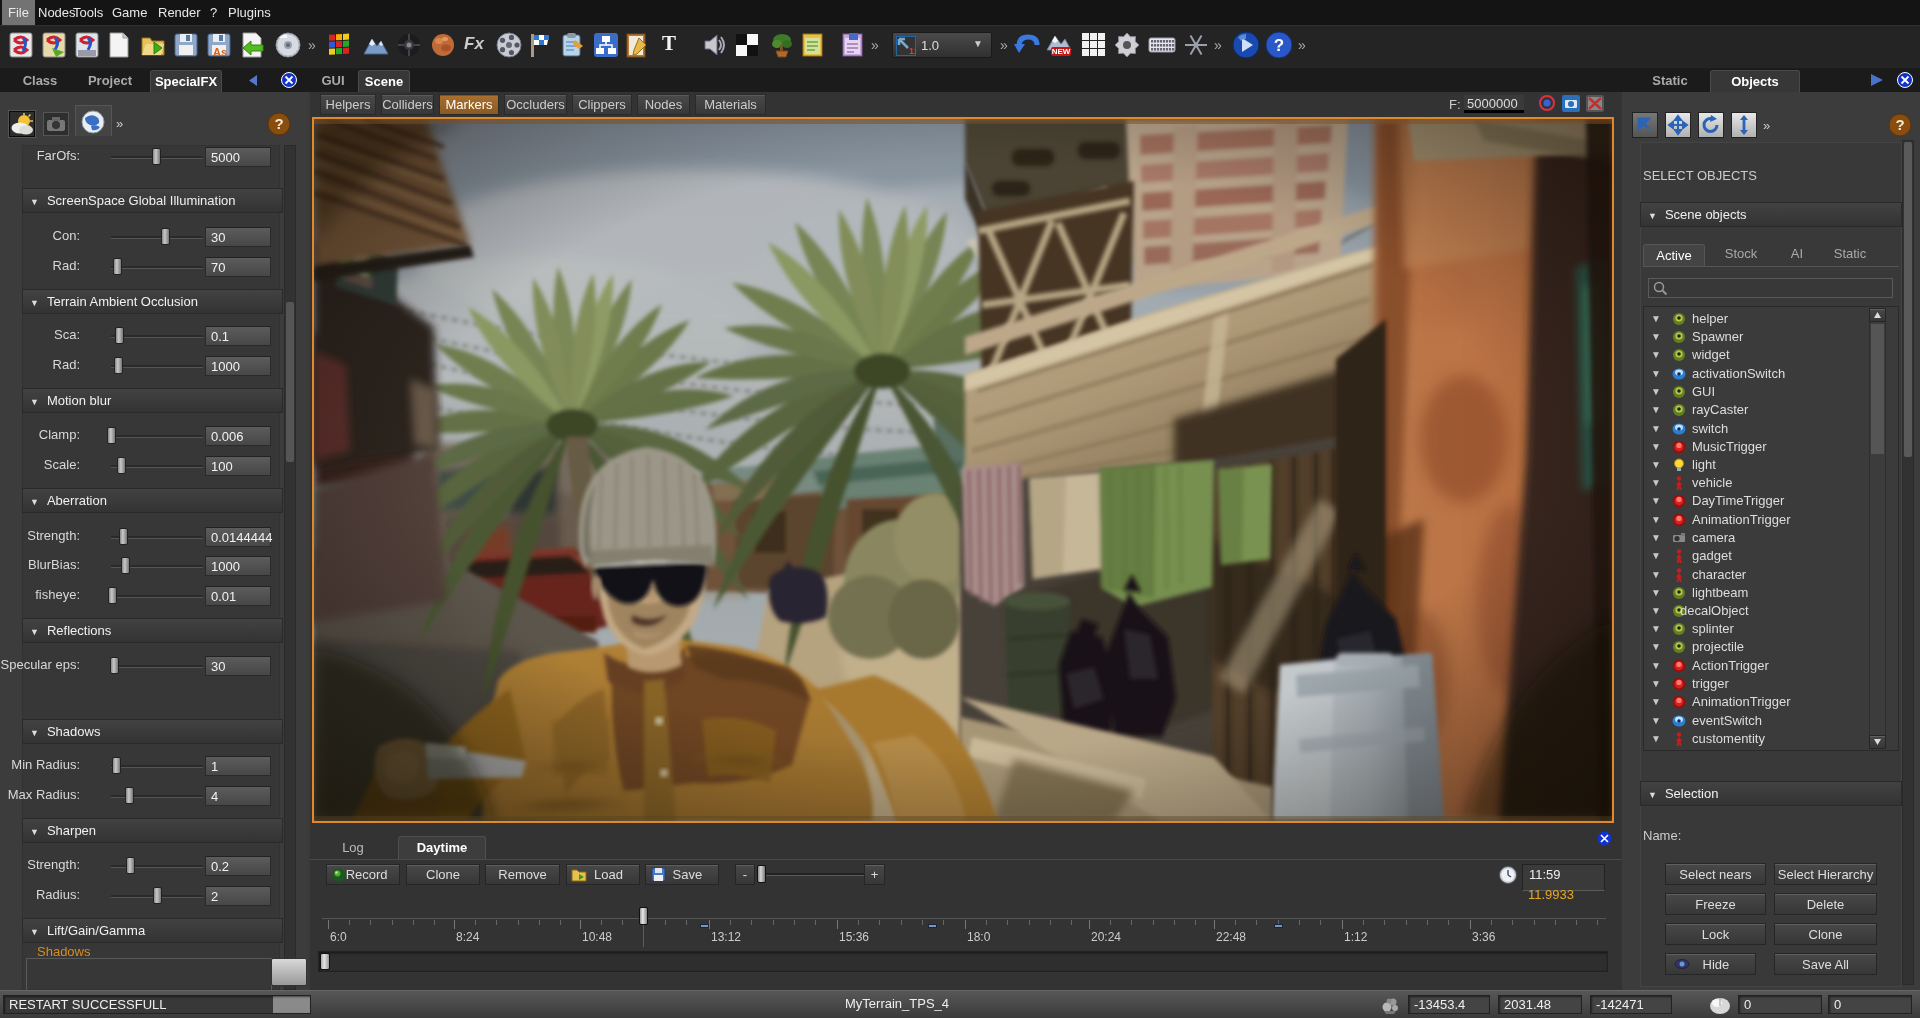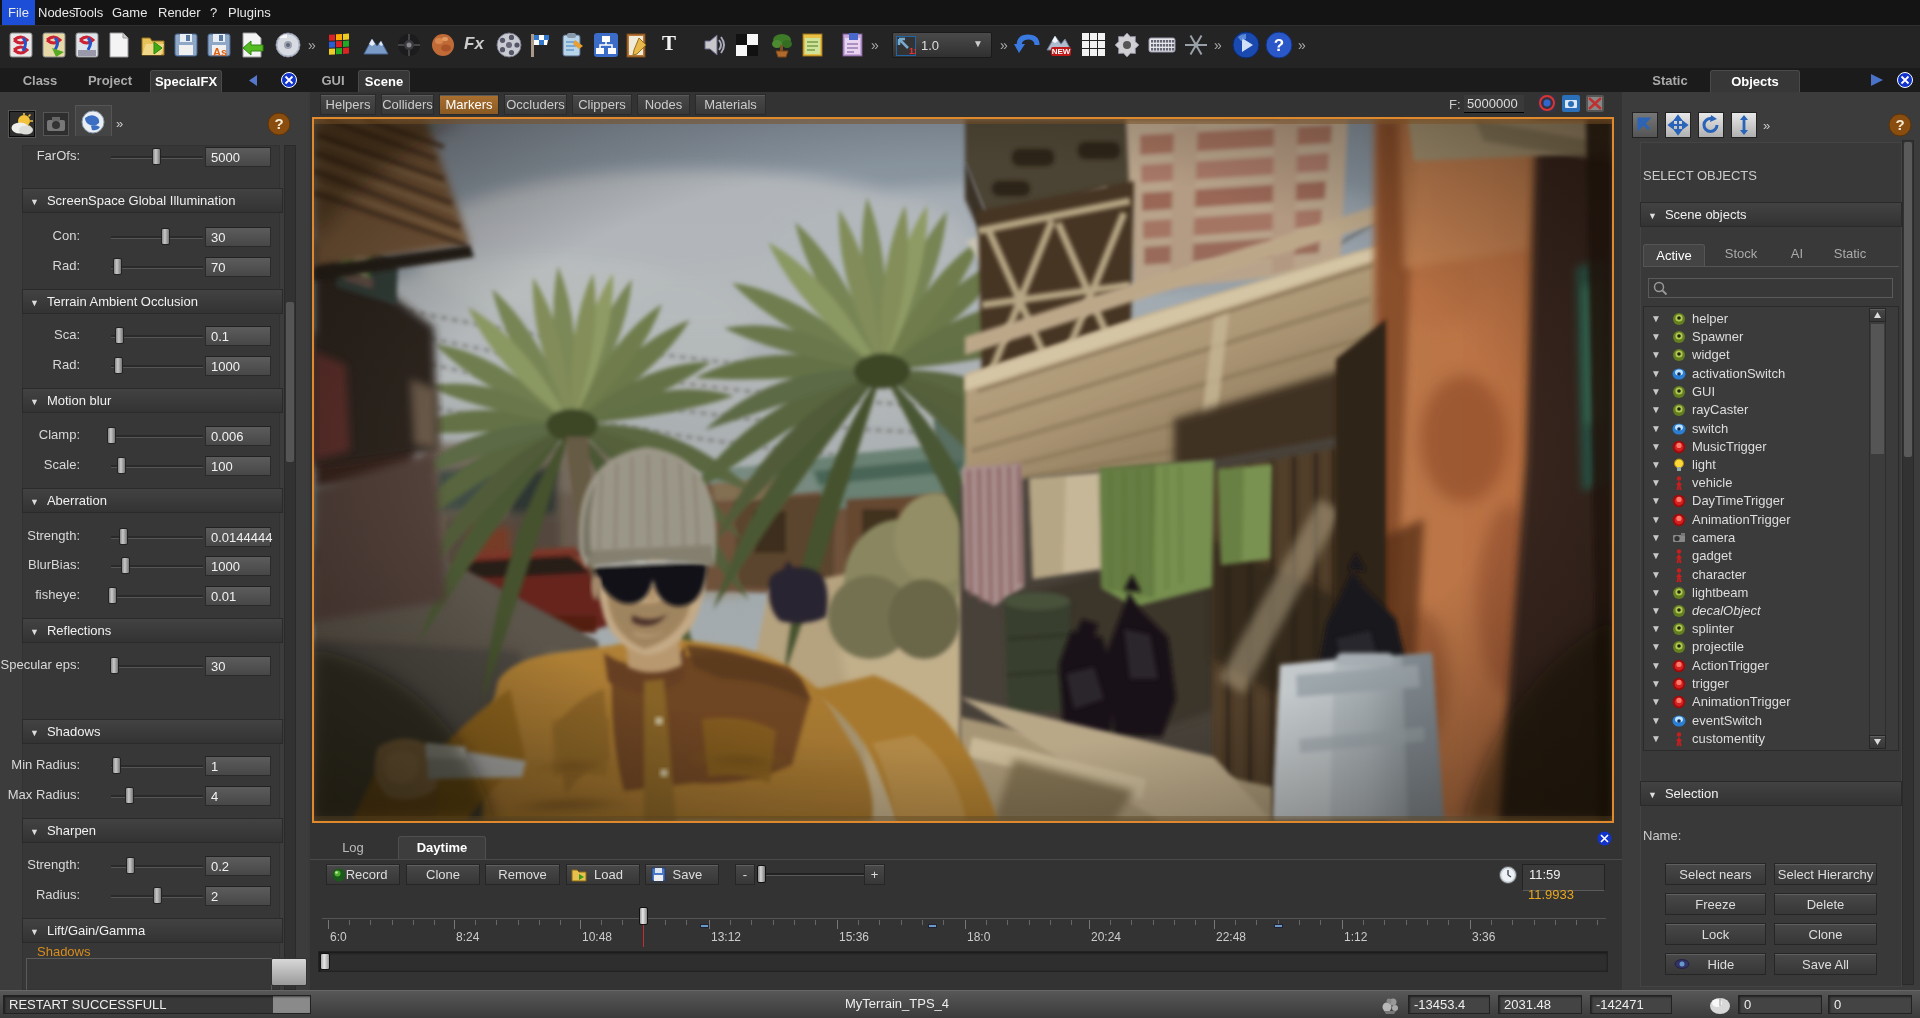--- a/index.html
+++ b/index.html
@@ -4,21 +4,21 @@
 <style>
   * { margin:0; padding:0; box-sizing:border-box; }
   html,body { width:1920px; height:1018px; overflow:hidden; background:#3c3c3c;
     font-family:"Liberation Sans", sans-serif; color:#ddd; }
   #root { position:relative; width:1920px; height:1018px; background:#3a3a3a; }
 
   
   #menubar { position:absolute; left:0; top:0; width:1920px; height:25px; background:#141414;
     font-size:13px; color:#e8e8e8; }
   #menubar .mi { position:absolute; top:0; height:25px; line-height:25px; padding:0 6px; }
-  #menubar .mi.sel { background:#1d4ed8; }
+  #menubar .mi.sel { background:#737373; }
 
   
   #toolbar { position:absolute; left:0; top:25px; width:1920px; height:43px; background:#242424; border-top:1px solid #303030;}
 
   
   #tabrow { position:absolute; left:0; top:68px; width:1920px; height:24px; background:#1b1b1b; }
   .tab { position:absolute; top:2px; height:22px; line-height:22px; font-size:13px; color:#aaa; text-align:center;font-weight:bold; }
   .tab.active { background:#373737; color:#fff; border:1px solid #4a4a4a; border-bottom:none; border-radius:3px 3px 0 0; }
 
   
@@ -480,21 +480,21 @@
   <div style="position:absolute;left:310px;top:92px;width:1312px;height:731px;background:#333;"></div>
   <div id="center">
     <div class="cbtn" style="left:320px;width:56px;">Helpers</div>
     <div class="cbtn" style="left:381px;width:53px;">Colliders</div>
     <div class="cbtn sel" style="left:439px;width:60px;">Markers</div>
     <div class="cbtn" style="left:504px;width:63px;">Occluders</div>
     <div class="cbtn" style="left:572px;width:60px;">Clippers</div>
     <div class="cbtn" style="left:637px;width:53px;">Nodes</div>
     <div class="cbtn" style="left:695px;width:71px;">Materials</div>
     <div style="position:absolute;left:1449px;top:97px;font-size:13px;color:#ccc;">F:</div>
-    <div style="position:absolute;left:1464px;top:95px;width:60px;height:18px;background:#3a3a3a;border-bottom:1px solid #000000;color:#ddd;font-size:13px;line-height:18px;padding-left:3px;">5000000</div>
+    <div style="position:absolute;left:1464px;top:95px;width:60px;height:18px;background:#3a3a3a;border-bottom:3px solid #000000;color:#ddd;font-size:13px;line-height:18px;padding-left:3px;">5000000</div>
     <svg style="position:absolute;left:1538px;top:95px;" width="18" height="17">
         <rect width="18" height="17" fill="#334" rx="2"></rect>
         <circle cx="9" cy="8" r="7" fill="none" stroke="#d33" stroke-width="2"></circle>
         <circle cx="9" cy="8" r="3.5" fill="#36c"></circle>
       </svg>
     <svg style="position:absolute;left:1562px;top:95px;" width="18" height="17">
         <rect width="18" height="17" fill="#2a6fb8" rx="2"></rect>
         <rect x="3" y="5" width="12" height="8" rx="1" fill="#dce8f5"></rect>
         <circle cx="9" cy="9" r="3" fill="#2a6fb8"></circle>
       </svg>
@@ -1130,21 +1130,21 @@
         </svg>
       <span style="position:absolute;left:44px;top:1px;">lightbeam</span>
     </div>
     <div style="position:absolute;left:26px;top:510px;width:220px;height:18px;font-size:13px;color:#ddd;">
       <span style="position:absolute;left:3px;top:3px;font-size:10px;color:#c8c8c8;">▼</span>
       <svg style="position:absolute;left:24px;top:2px;" width="14" height="15">
           <circle cx="7" cy="7" r="6" fill="#64801e"></circle>
           <circle cx="7" cy="6" r="3.6" fill="#b4c858"></circle>
           <circle cx="7" cy="6" r="1.8" fill="#20260a"></circle>
         </svg>
-      <span style="position:absolute;left:44px;top:1px;font-style:italic;">decalObject</span>
+      <span style="position:absolute;left:32px;top:1px;">decalObject</span>
     </div>
     <div style="position:absolute;left:26px;top:528px;width:220px;height:18px;font-size:13px;color:#ddd;">
       <span style="position:absolute;left:3px;top:3px;font-size:10px;color:#c8c8c8;">▼</span>
       <svg style="position:absolute;left:24px;top:2px;" width="14" height="15">
           <circle cx="7" cy="7" r="6" fill="#64801e"></circle>
           <circle cx="7" cy="6" r="3.6" fill="#b4c858"></circle>
           <circle cx="7" cy="6" r="1.8" fill="#20260a"></circle>
         </svg>
       <span style="position:absolute;left:44px;top:1px;">splinter</span>
     </div>
@@ -1212,21 +1212,21 @@
     <div style="position:absolute;left:249px;top:232px;width:13px;height:130px;background:#555;"></div>
 
     <div class="sechdr" style="left:18px;top:689px;width:262px;"><span class="arr">▼</span>Selection</div>
     <div style="position:absolute;left:21px;top:736px;color:#ccc;font-size:13px;">Name:</div>
     <div class="btn" style="left:43px;top:771px;width:101px;height:22px;line-height:21px;">Select nears</div>
     <div class="btn" style="left:152px;top:771px;width:103px;height:22px;line-height:21px;">Select Hierarchy</div>
     <div class="btn" style="left:43px;top:801px;width:101px;height:22px;line-height:21px;">Freeze</div>
     <div class="btn" style="left:152px;top:801px;width:103px;height:22px;line-height:21px;">Delete</div>
     <div class="btn" style="left:43px;top:831px;width:101px;height:22px;line-height:21px;">Lock</div>
     <div class="btn" style="left:152px;top:831px;width:103px;height:22px;line-height:21px;">Clone</div>
-    <div class="btn" style="left:43px;top:861px;width:101px;height:22px;line-height:21px;">&nbsp;&nbsp;&nbsp;Hide</div>
+    <div class="btn" style="left:43px;top:861px;width:91px;height:22px;line-height:21px;">&nbsp;&nbsp;&nbsp;Hide</div>
     <svg style="position:absolute;left:52px;top:866px;" width="16" height="12">
         <ellipse cx="8" cy="6" rx="7" ry="4.5" fill="#336" stroke="#224"></ellipse>
         <circle cx="8" cy="6" r="2.5" fill="#69c"></circle>
       </svg>
     <div class="btn" style="left:152px;top:861px;width:103px;height:22px;line-height:21px;">Save All</div>
   </div>
 
   <div id="bottombar">
 
     <div style="position:absolute;left:14px;top:14px;width:58px;height:22px;line-height:22px;color:#bbb;font-size:13px;text-align:center;">Log</div>

